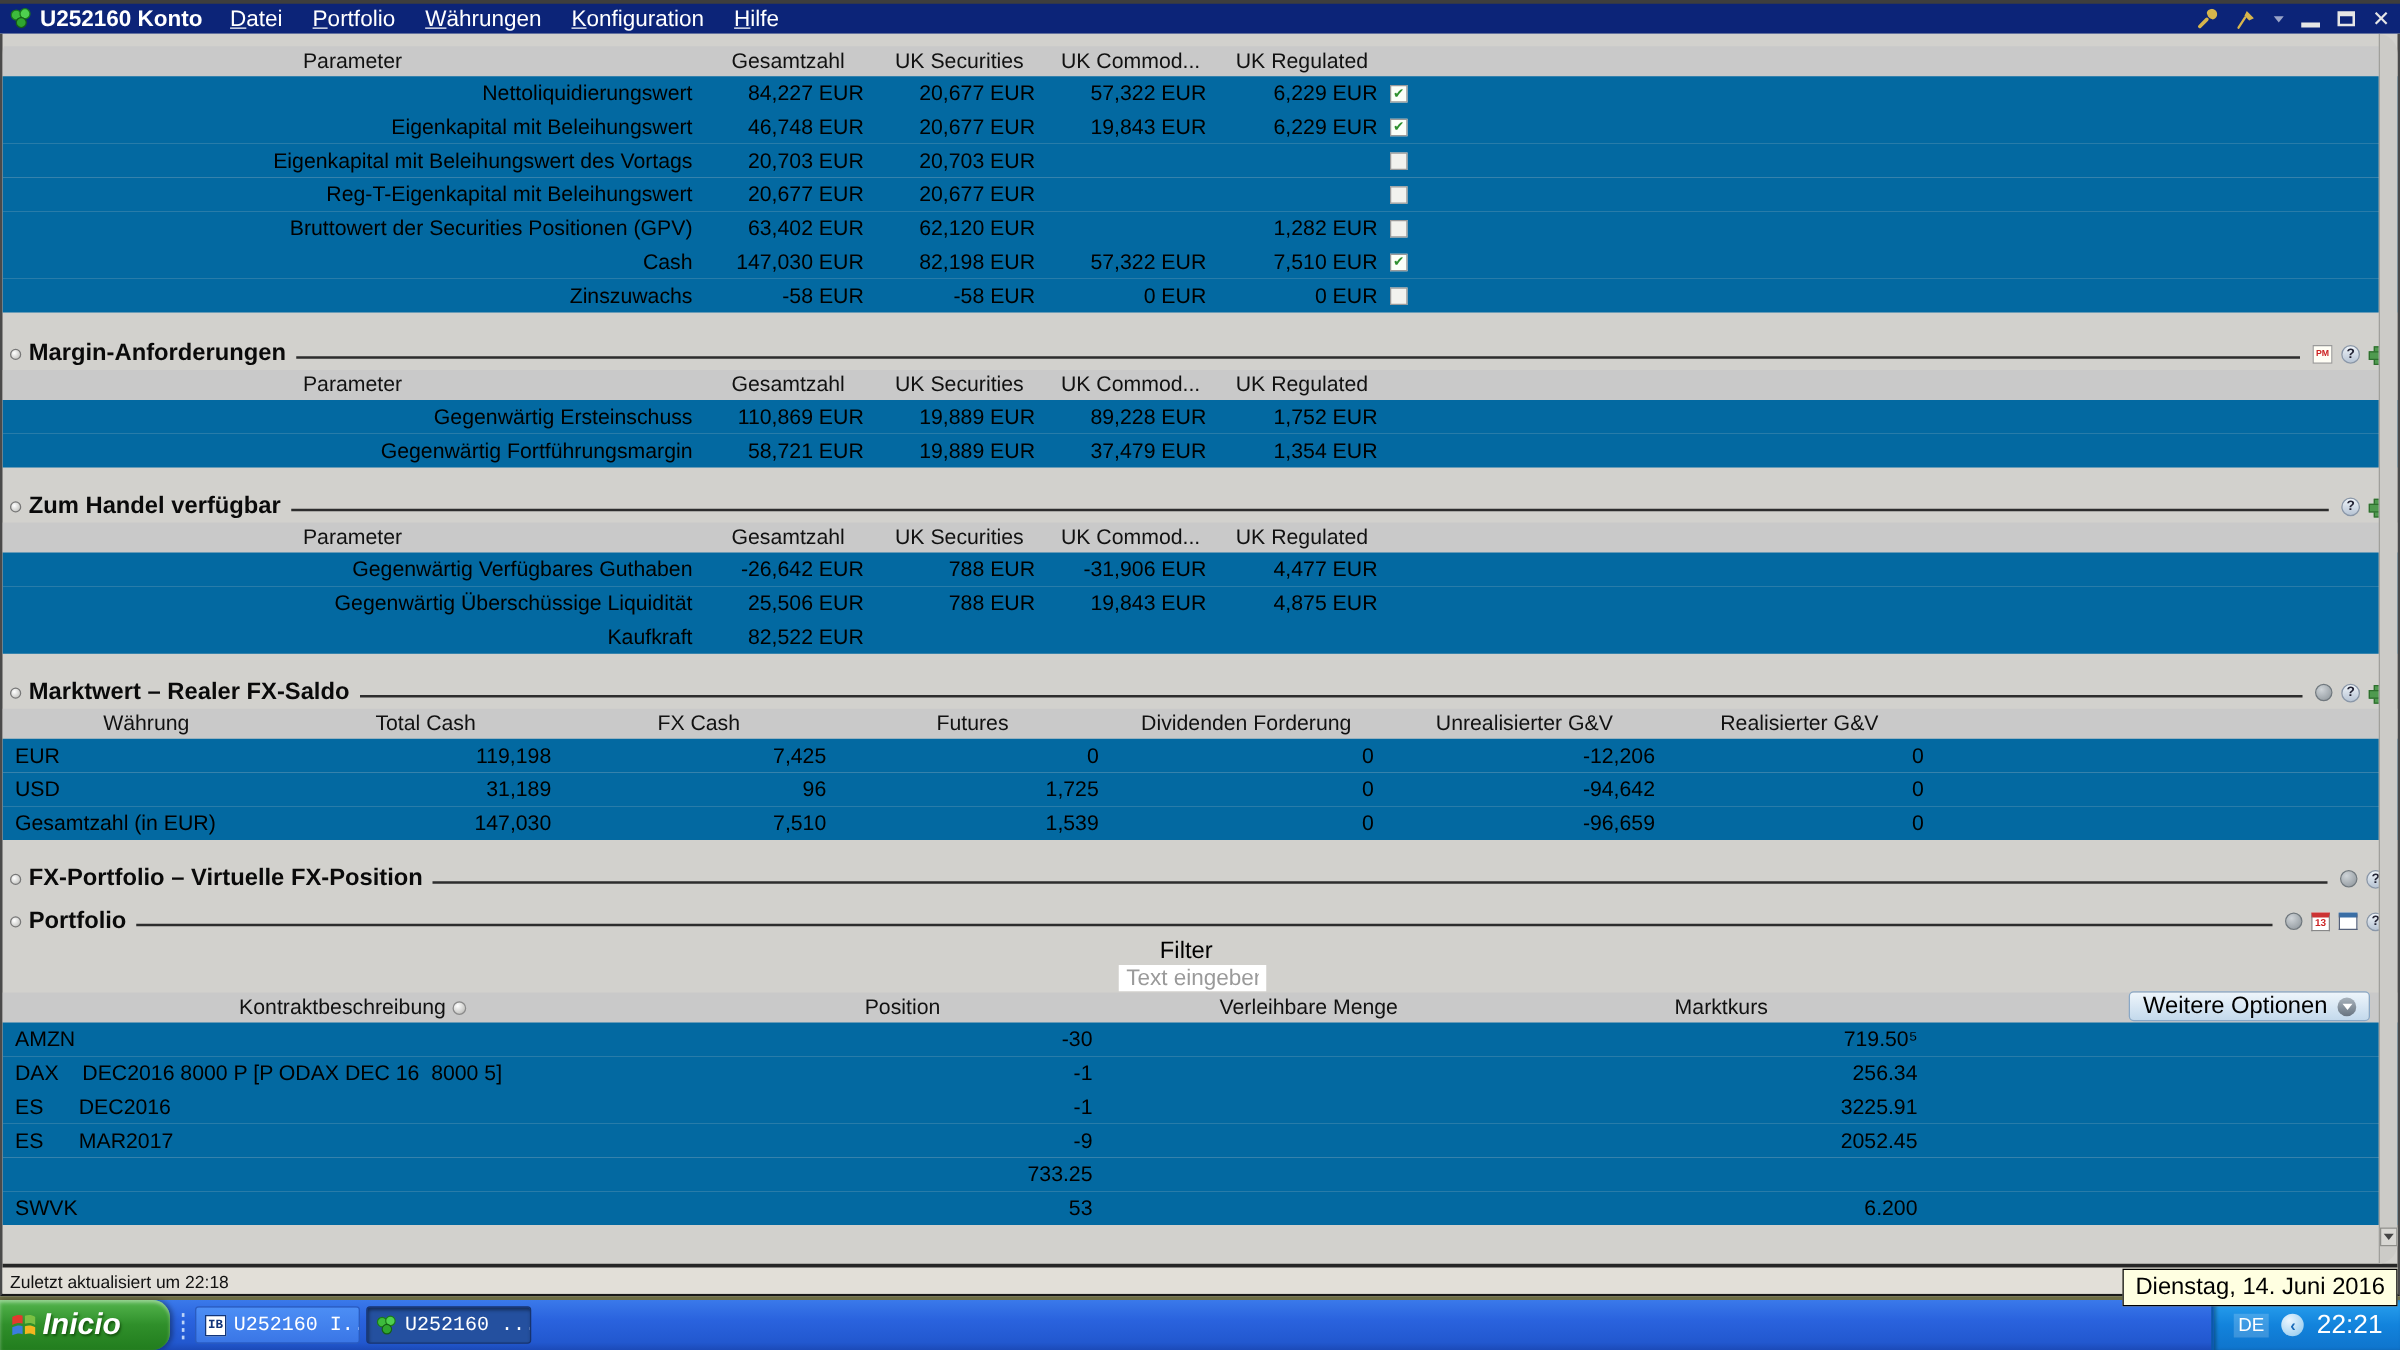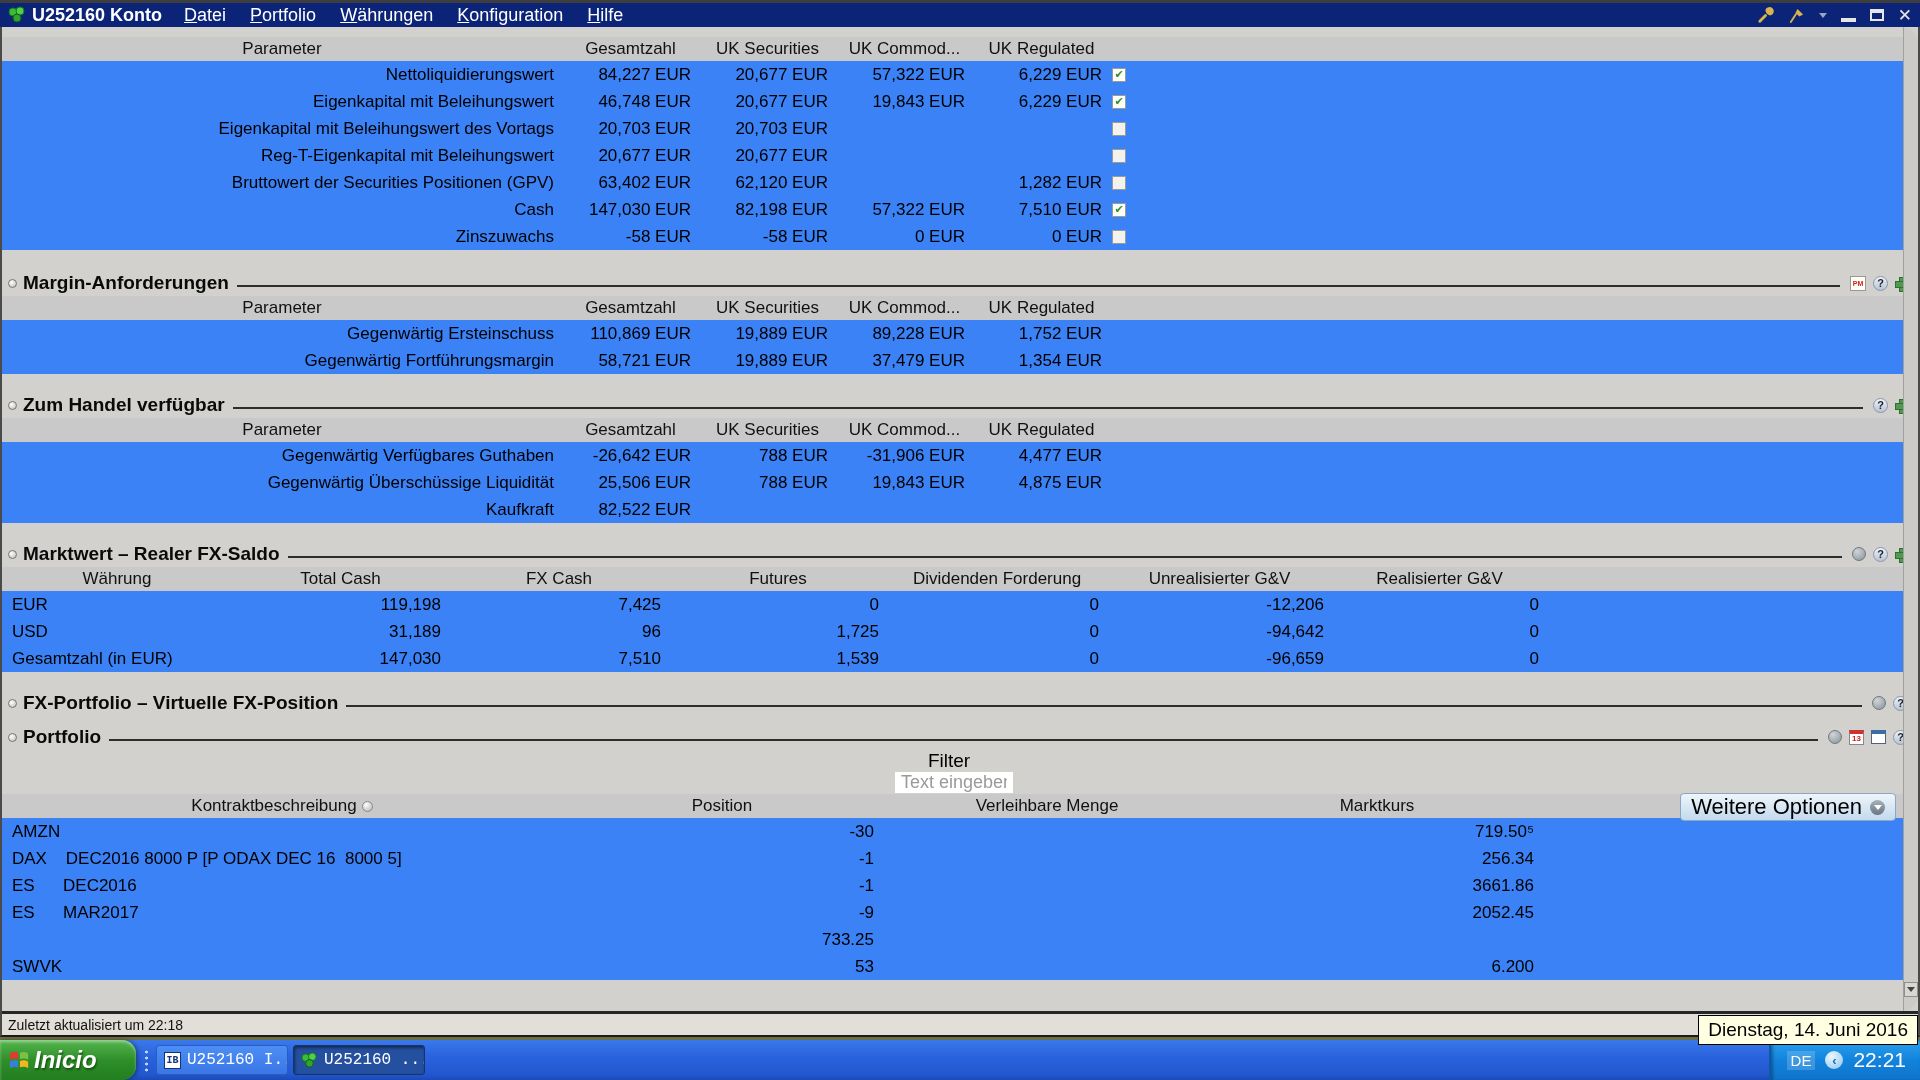--- a/index.html
+++ b/index.html
@@ -33,21 +33,21 @@
   .scroll-btn { position:absolute; bottom:14px; left:0; width:14px; height:15px; background:#d8d7d3;
     border:1px solid #8f8f8b; display:flex; align-items:center; justify-content:center; }
   .scroll-btn:after { content:""; width:0; height:0; border-left:4px solid transparent; border-right:4px solid transparent; border-top:5px solid #444; }
 
   
   .grid-acct { display:grid; grid-template-columns:560px 137px 137px 137px 137px 34px 1fr; }
   .grid-mkt  { display:grid; grid-template-columns:230px 217px 220px 218px 220px 225px 215px 1fr; }
   .grid-port { display:grid; grid-template-columns:560px 320px 330px 330px 1fr; }
   .thead { background:#c9c9c9; height:24px; font-size:17px; color:#111; }
   .thead > div { display:flex; align-items:center; justify-content:center; overflow:hidden; white-space:nowrap; }
-  .trow { background:#3b82f6; height:27px; font-size:17px; color:#000; }
+  .trow { background:#0369a1; height:27px; font-size:17px; color:#000; }
   .trow > div { display:flex; align-items:center; overflow:hidden; white-space:pre; }
   .cell-r { justify-content:flex-end; padding-right:8px; }
   .cell-l { justify-content:flex-start; padding-left:10px; }
   .cb-cell { justify-content:flex-start; padding-left:2px; }
   .checkbox { width:14px; height:14px; border:1px solid #9a9a9a; background:#f2f2ee; display:inline-flex;
     align-items:center; justify-content:center; font-size:11px; color:#2e8f2e; font-weight:bold; }
   .checkbox.checked { background:#fbfff8; }
   .checkbox.checked:after { content:"✔"; }
 
   
@@ -76,21 +76,21 @@
   .icon-window { width:15px; height:14px; background:#fff; border:1px solid #55617a; border-top:4px solid #3a6ea5; }
 
   
   .filter-row { display:flex; align-items:center; height:34px; padding:0 22px 0 10px; font-size:19px;flex-direction:column; }
   .filter-label { margin-right:10px; color:#000; }
   .filter-input { width:118px; height:26px; border:none; background:#fff; font-size:18px;
     font-family:inherit; padding:0 6px; color:#333; outline:none; }
   .filter-input::placeholder { color:#9a9a9a; }
   .btn-more { margin-left:auto; display:flex; align-items:center; gap:8px; height:40px;
     background:linear-gradient(#eef5fb,#c3d9ec); border:1px solid #8aa8c6; border-radius:4px;
-    padding:0 10px; font-size:22px; color:#000; cursor:default; }
+    padding:0 10px; font-size:19px; color:#000; cursor:default; }
   .drop-circle { width:15px; height:15px; border-radius:50%;
     background:linear-gradient(#a8b2bc,#687480); display:flex; align-items:center; justify-content:center; }
   .drop-circle:after { content:""; width:0; height:0; border-left:4px solid transparent;
     border-right:4px solid transparent; border-top:5px solid #fff; }
   .sort-circle { width:11px; height:11px; border-radius:50%; border:1px solid #8a8a8a;
     background:radial-gradient(circle at 35% 30%, #fff, #b0b0ac); margin-left:5px; }
 
   
   .statusbar { height:24px; background:#e2dfd8; border-top:3px solid #262626; font-size:14px;
     color:#111; display:flex; align-items:center; padding:0 6px; }
@@ -468,21 +468,21 @@
           <div class="cell-r">-1</div>
           <div class="cell-r"></div>
           <div class="cell-r">256.34</div>
           <div></div>
         </div>
 
         <div class="grid-port trow">
           <div class="cell-l">ES      DEC2016</div>
           <div class="cell-r">-1</div>
           <div class="cell-r"></div>
-          <div class="cell-r">3661.86</div>
+          <div class="cell-r">3225.91</div>
           <div></div>
         </div>
 
         <div class="grid-port trow">
           <div class="cell-l">ES      MAR2017</div>
           <div class="cell-r">-9</div>
           <div class="cell-r"></div>
           <div class="cell-r">2052.45</div>
           <div></div>
         </div>

